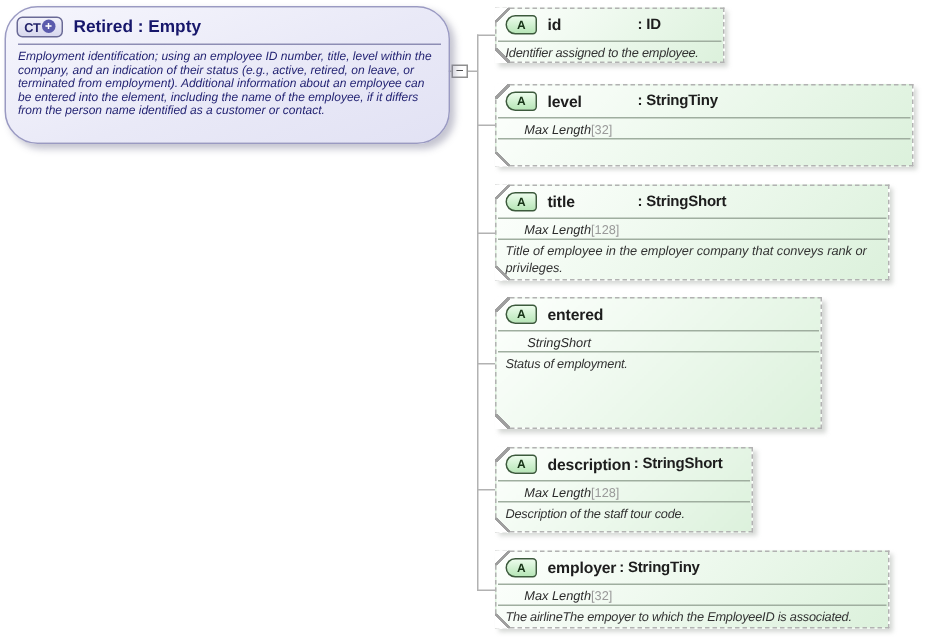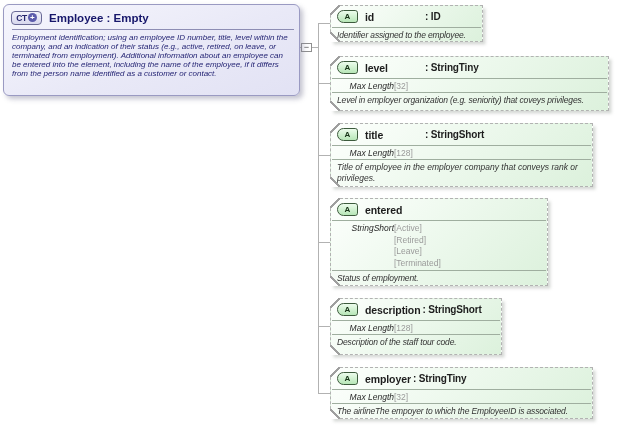--- a/index.html
+++ b/index.html
@@ -3,21 +3,21 @@
 <meta charset="utf-8">
 <style>
   html,body { margin:0; padding:0; background:#ffffff; font-family:"Liberation Sans", sans-serif; }
   .canvas { position:relative; width:617px; height:428px; background:#ffffff; overflow:hidden; }
 
   
   .ct-box {
     position:absolute; left:3px; top:4px; width:297px; height:92px;
     box-sizing:border-box;
     background:linear-gradient(160deg,#f6f6fd 0%,#e9e9f7 55%,#e2e2f4 100%);
-    border:1px solid #9a9ac2; border-radius:6px;
+    border:1px solid #9a9ac2; border-radius:22px;
     box-shadow:3px 3px 5px rgba(125,125,150,.45);
   }
   .ct-header { display:flex; align-items:center; gap:7px; padding:4px 8px 1px 7px; height:17px; }
   .ct-icon {
     display:inline-flex; align-items:center; justify-content:center; gap:1px;
     width:31px; height:14px; box-sizing:border-box; flex:none;
     border:1px solid #6a6a96; border-radius:4px;
     background:linear-gradient(180deg,#f1f1fa,#d8d8ee);
   }
   .ct-icon-txt { font-size:8.5px; font-weight:bold; color:#26266c; letter-spacing:-0.3px; }
@@ -90,21 +90,21 @@
   <div class="line" style="left:318px;top:326px;width:12px;height:1px;"></div>
   <div class="line" style="left:318px;top:393px;width:12px;height:1px;"></div>
   <div class="toggle">−</div>
 
   <div class="ct-box">
     <div class="ct-header">
       <span class="ct-icon">
         <span class="ct-icon-txt">CT</span>
         <span class="ct-icon-plus">+</span>
       </span>
-      <span class="ct-title">Employee : Empty</span>
+      <span class="ct-title">Retired : Empty</span>
     </div>
     <div class="ct-sep"></div>
     <div class="ct-desc">Employment identification; using an employee ID number, title, level within the company, and an indication of their status (e.g., active, retired, on leave, or terminated from employment).  Additional information about an employee can be entered into the element, including the name of the employee, if it differs from the person name identified as a customer or contact.</div>
   </div>
 
   <div class="attr-box aligned" style="top:5px;width:153px;height:37px;">
     <div class="corner tl"></div>
     <div class="corner bl"></div>
     <div class="attr-header">
       <span class="a-icon">A</span>
@@ -122,21 +122,20 @@
       <span class="a-icon">A</span>
       <span class="a-name">level</span>
       <span class="a-type">: StringTiny</span>
     </div>
     <div class="attr-sep"></div>
     <div class="facet-row">
       <span class="facet-label">Max Length</span>
       <span class="facet-value">[32]</span>
     </div>
     <div class="attr-sep"></div>
-    <div class="attr-desc nowrap">Level in employer organization (e.g. seniority) that coveys privileges.</div>
   </div>
 
   <div class="attr-box aligned" style="top:123px;width:263px;height:64px;">
     <div class="corner tl"></div>
     <div class="corner bl"></div>
     <div class="attr-header">
       <span class="a-icon">A</span>
       <span class="a-name">title</span>
       <span class="a-type">: StringShort</span>
     </div>
@@ -152,26 +151,20 @@
   <div class="attr-box aligned" style="top:198px;width:218px;height:88px;">
     <div class="corner tl"></div>
     <div class="corner bl"></div>
     <div class="attr-header">
       <span class="a-icon">A</span>
       <span class="a-name">entered</span>
     </div>
     <div class="attr-sep"></div>
     <div class="facet-row">
       <span class="facet-label">StringShort</span>
-      <span class="enum-values">
-        <span>[Active]</span>
-        <span>[Retired]</span>
-        <span>[Leave]</span>
-        <span>[Terminated]</span>
-      </span>
     </div>
     <div class="attr-sep"></div>
     <div class="attr-desc nowrap">Status of employment.</div>
   </div>
 
   <div class="attr-box" style="top:298px;width:172px;height:57px;">
     <div class="corner tl"></div>
     <div class="corner bl"></div>
     <div class="attr-header">
       <span class="a-icon">A</span>

